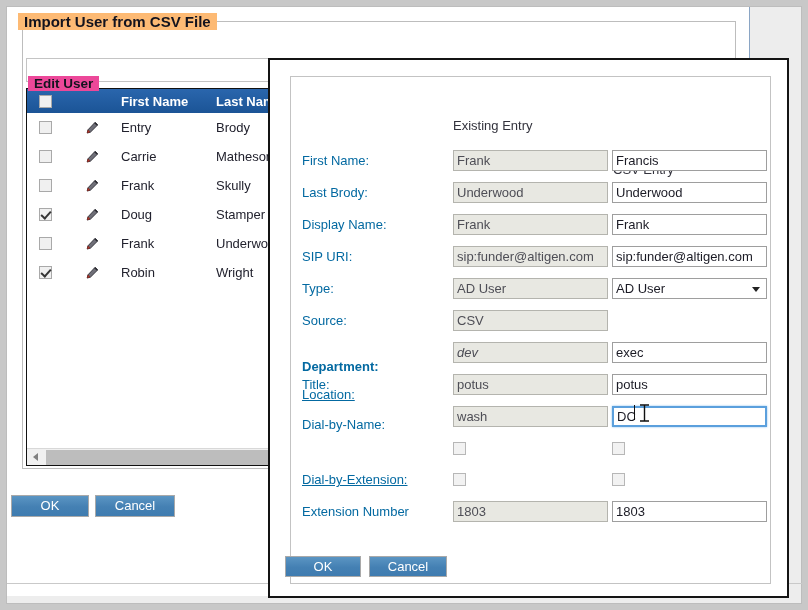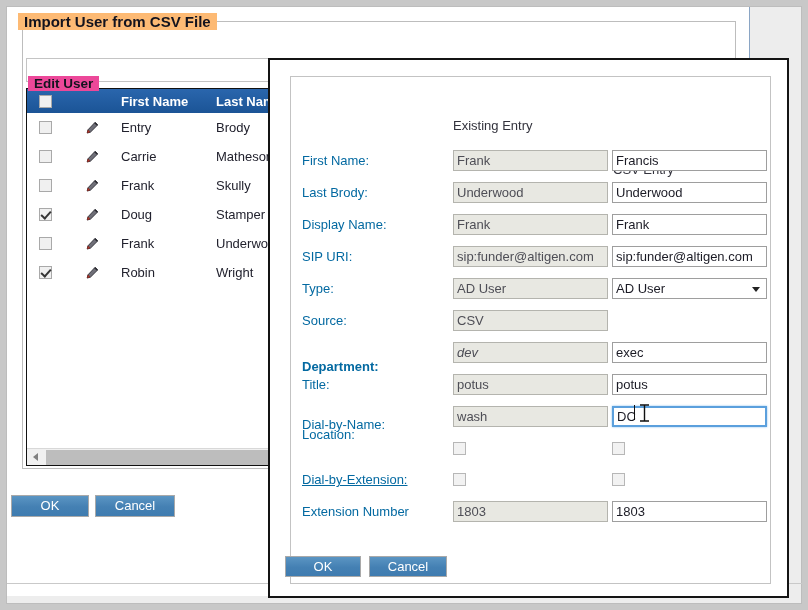--- a/index.html
+++ b/index.html
@@ -449,21 +449,21 @@
       <div class="select-box">AD User<span class="select-arrow"></span></div>
     </div>
     <div class="flabel" style="top: 310px;">Source:</div>
     <input type="text" class="finput existing" readonly="" value="CSV" style="top: 310px;">
     <div class="flabel" style="top: 356px; font-weight: bold;">Department:</div>
     <input type="text" class="finput existing" readonly="" value="dev" style="top: 342px; font-style: italic;">
     <input type="text" class="finput csv" value="exec" style="top: 342px;">
     <div class="flabel" style="top: 374px;">Title:</div>
     <input type="text" class="finput existing" readonly="" value="potus" style="top: 374px;">
     <input type="text" class="finput csv" value="potus" style="top: 374px;">
-    <div class="flabel" style="top: 424px;">Location:</div>
+    <div class="flabel" style="top: 384px; text-decoration: underline;">Location:</div>
     <input type="text" class="finput existing" readonly="" value="wash" style="top: 406px;">
     <input type="text" class="finput csv focused" value="DC" style="top: 406px;">
     <div class="flabel" style="top: 414px;">Dial-by-Name:</div>
     <span class="fcbx existing" style="top: 442px;"></span>
     <span class="fcbx csv" style="top: 442px;"></span>
     <div class="flabel" style="top: 469px; text-decoration: underline;">Dial-by-Extension:</div>
     <span class="fcbx existing" style="top: 473px;"></span>
     <span class="fcbx csv" style="top: 473px;"></span>
     <div class="flabel" style="top: 501px;">Extension Number</div>
     <input type="text" class="finput existing" readonly="" value="1803" style="top: 501px;">

